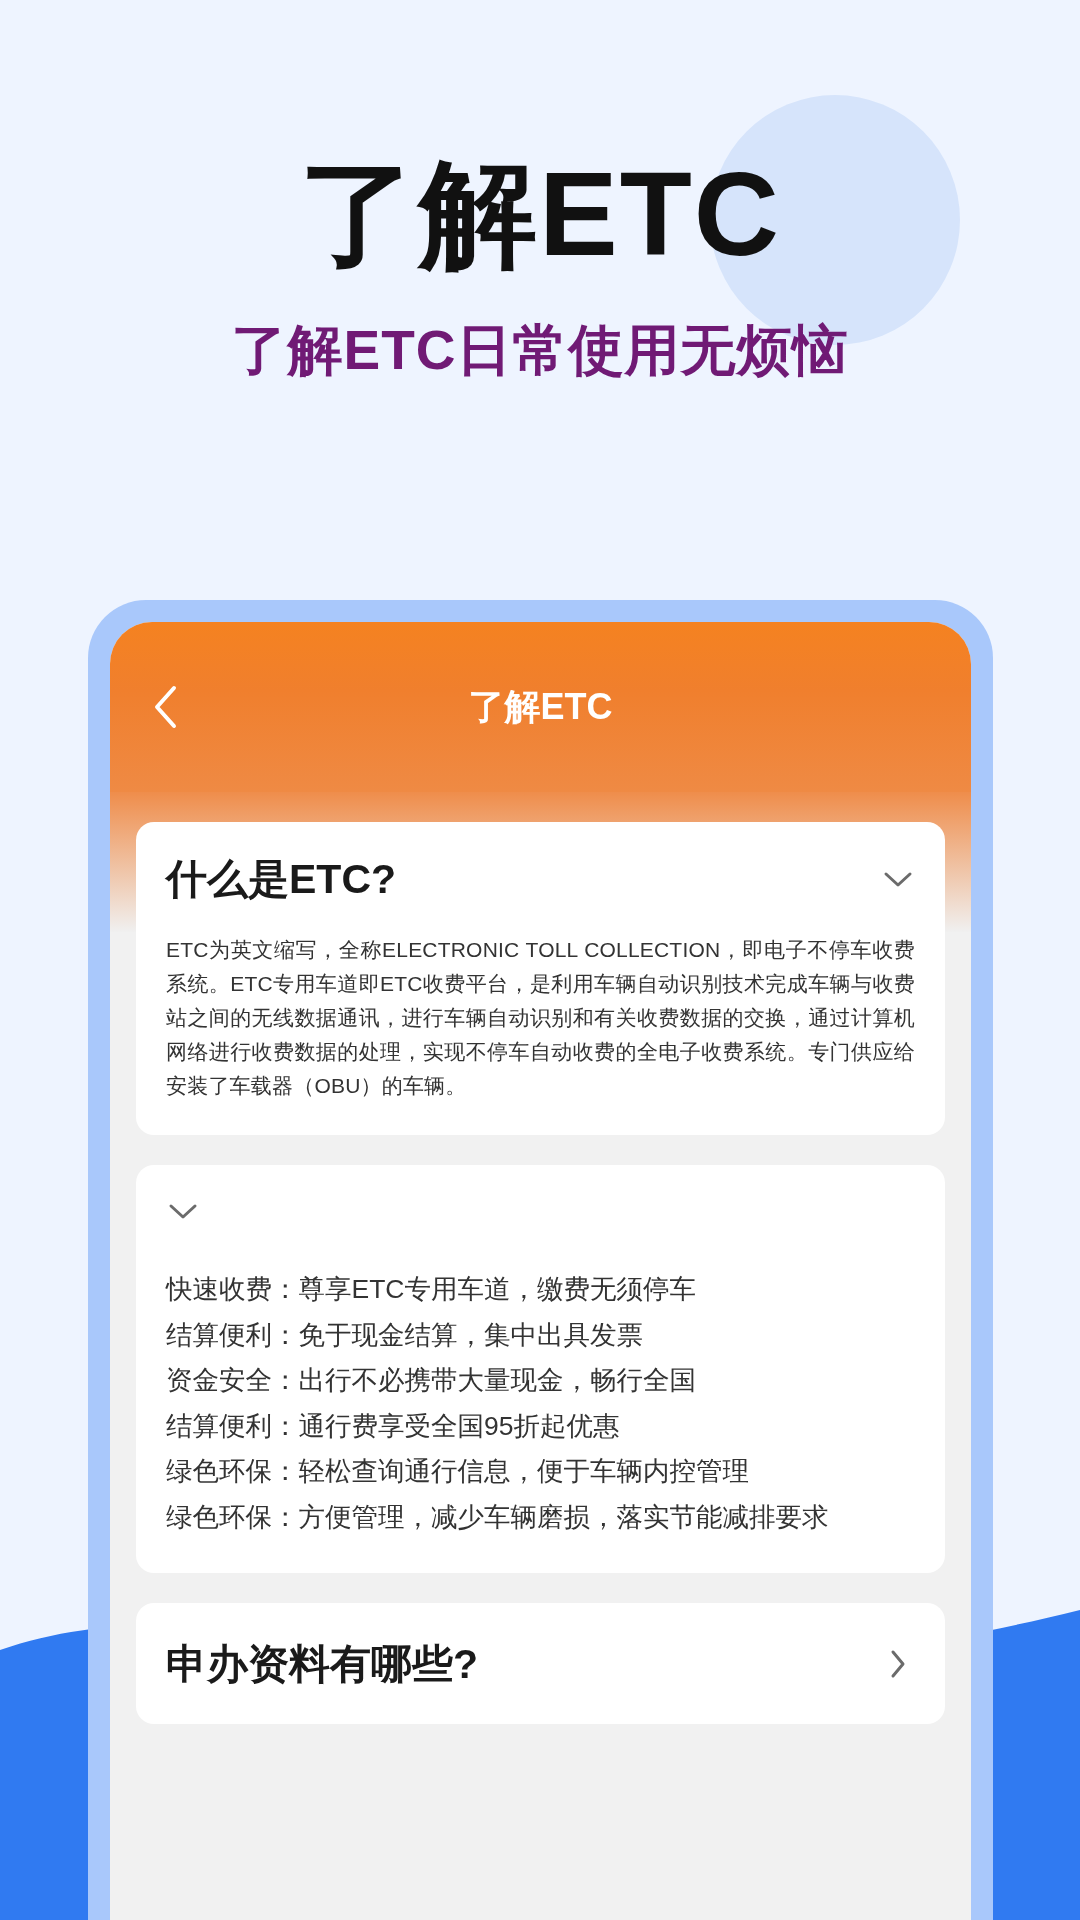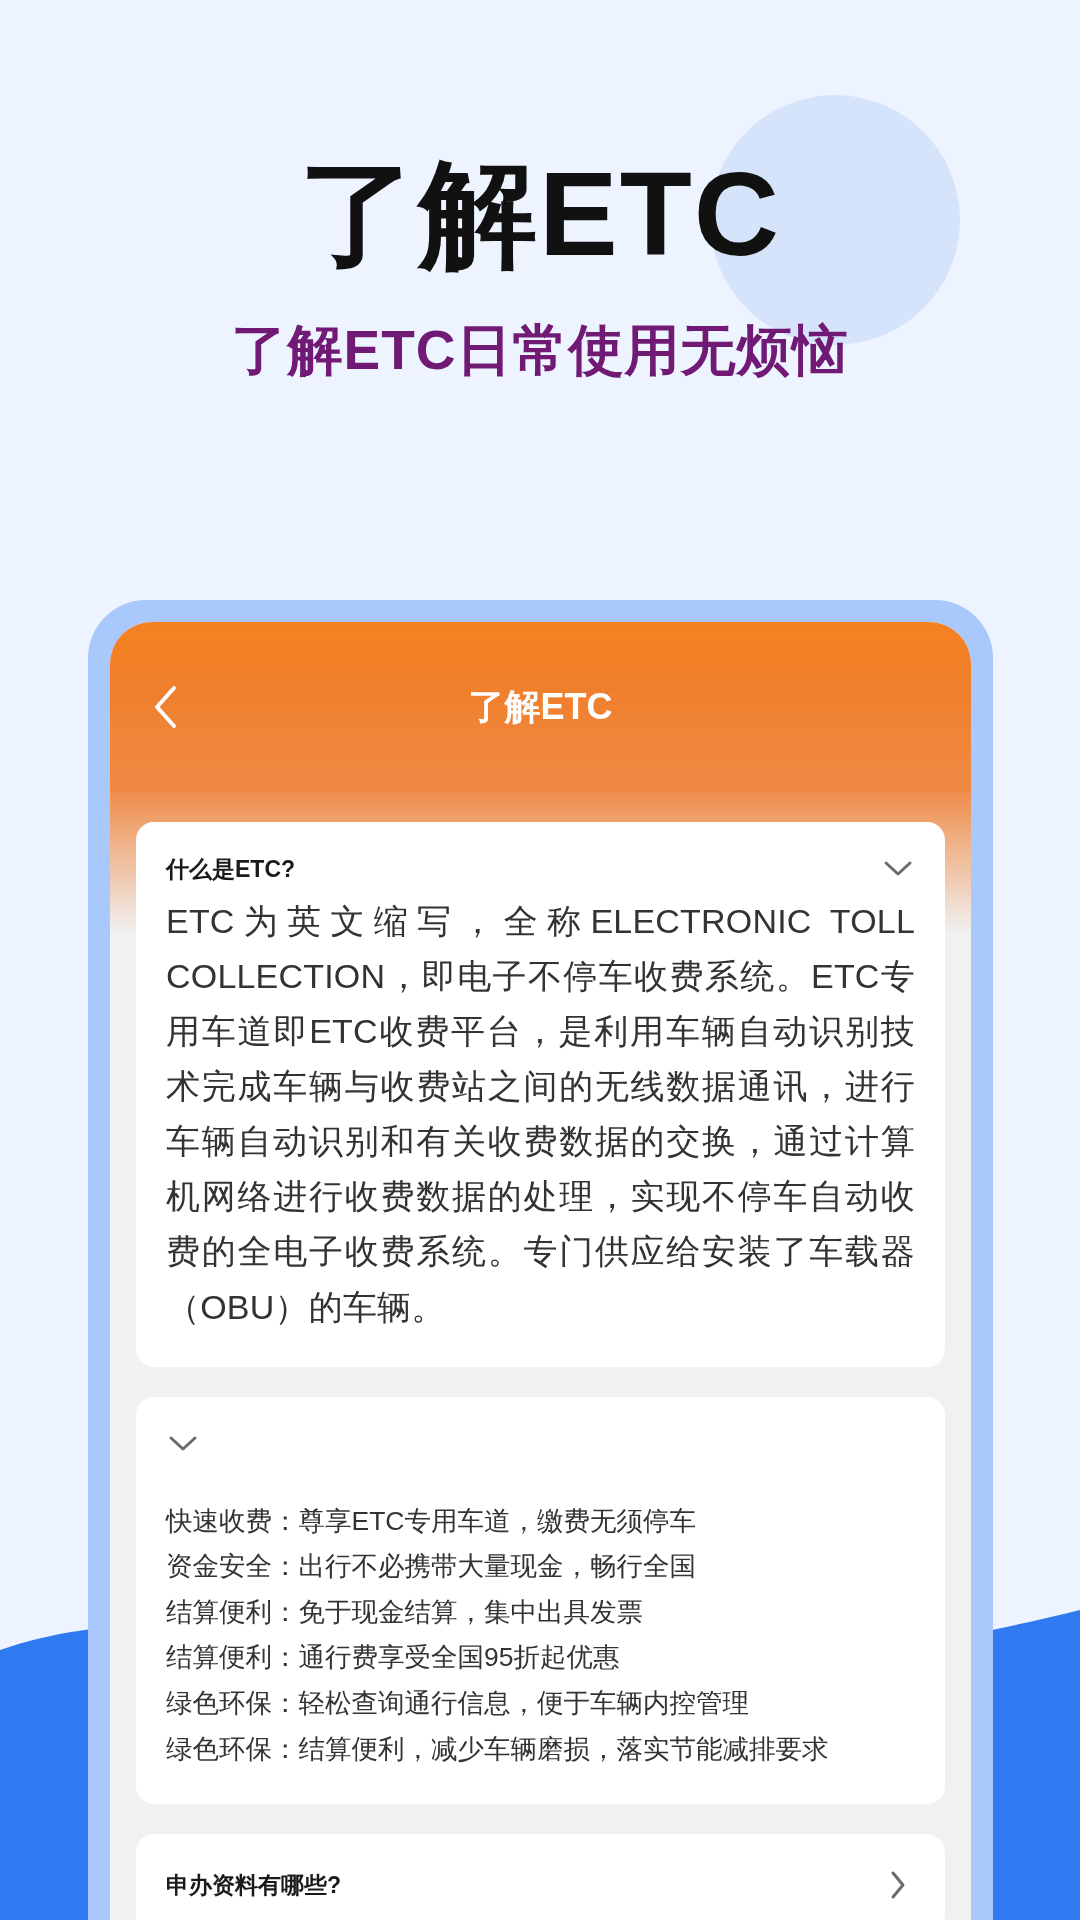--- a/index.html
+++ b/index.html
@@ -106,31 +106,31 @@
     border-radius: 18px;
     margin-bottom: 30px;
     padding: 30px 30px 32px 30px;
   }
   .card-head {
     display: flex;
     align-items: center;
     justify-content: space-between;
   }
   .card-title {
-    font-size: 23px;
+    font-size: 41px;
     font-weight: bold;
     color: #1a1a1a;
   }
   .chev {
     width: 34px; height: 34px;
     display: flex; align-items: center; justify-content: center;
   }
   .card-body {
-    margin-top: 8px;
-    font-size: 34px;
+    margin-top: 26px;
+    font-size: 21px;
     line-height: 1.62;
     color: #333333;
     letter-spacing: 0.2px;
     text-align: justify;
   }
   .benefit-list {
     margin-top: 38px;
     list-style: none;
   }
   .benefit-list li {
@@ -187,25 +187,25 @@
       <div class="card">
         <div class="card-head">
           <div class="chev">
             <svg width="30" height="18" viewBox="0 0 30 18">
               <path d="M3 3 L15 14 L27 3" fill="none" stroke="#6b6b6b" stroke-width="3" stroke-linecap="round" stroke-linejoin="round"></path>
             </svg>
           </div>
         </div>
         <ul class="benefit-list">
           <li>快速收费：尊享ETC专用车道，缴费无须停车</li>
+          <li>结算便利：免于现金结算，集中出具发票</li>
           <li>资金安全：出行不必携带大量现金，畅行全国</li>
-          <li>结算便利：免于现金结算，集中出具发票</li>
           <li>结算便利：通行费享受全国95折起优惠</li>
           <li>绿色环保：轻松查询通行信息，便于车辆内控管理</li>
-          <li>绿色环保：结算便利，减少车辆磨损，落实节能减排要求</li>
+          <li>绿色环保：方便管理，减少车辆磨损，落实节能减排要求</li>
         </ul>
       </div>
 
       <div class="card collapsed">
         <div class="card-head">
           <div class="card-title">申办资料有哪些?</div>
           <div class="chev">
             <svg width="18" height="30" viewBox="0 0 18 30">
               <path d="M4 3 L14 15 L4 27" fill="none" stroke="#6b6b6b" stroke-width="3" stroke-linecap="round" stroke-linejoin="round"></path>
             </svg>

